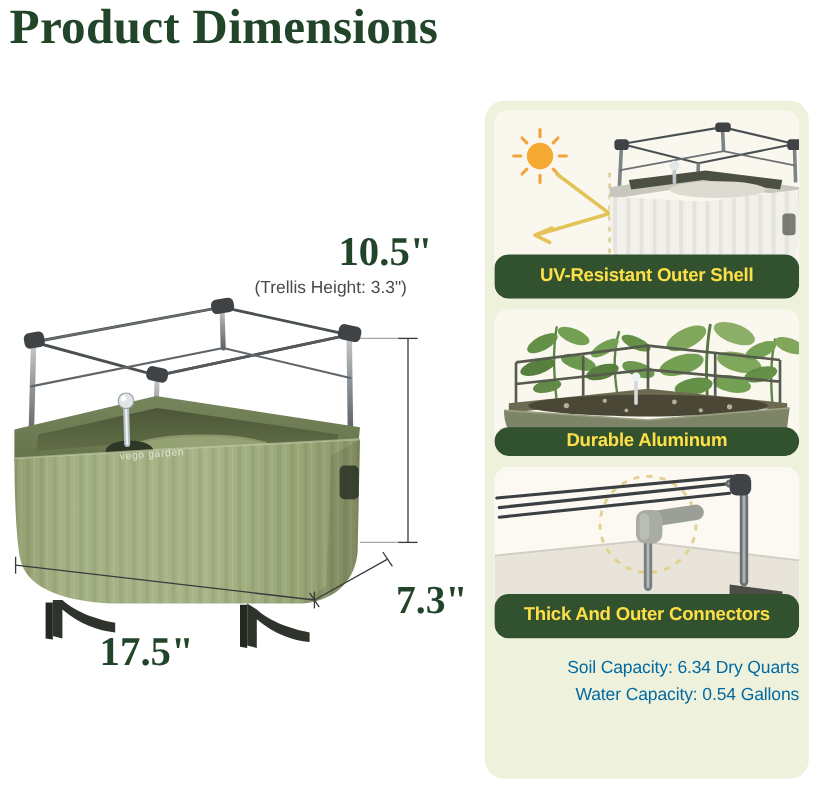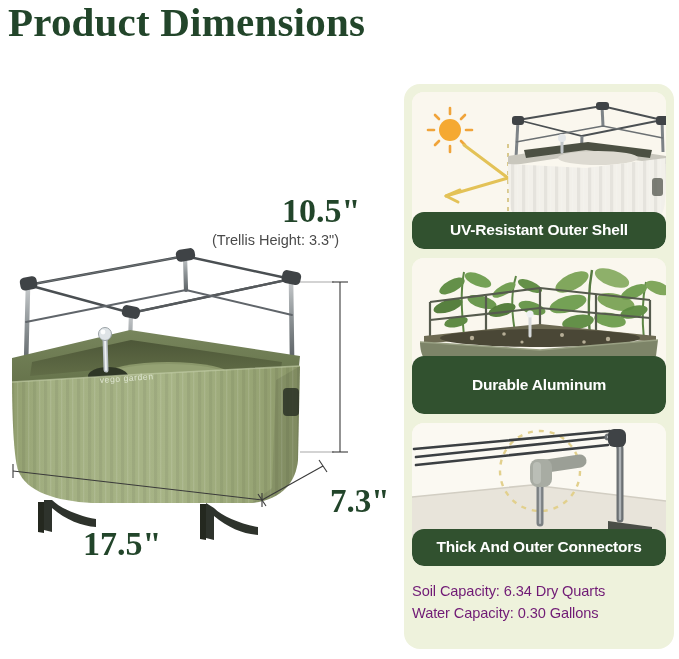--- a/index.html
+++ b/index.html
@@ -52,34 +52,34 @@
     position:relative;
     border-radius:12px;
     overflow:hidden;
     background:#faf7ee;
     margin-bottom:9px;
   }
   .card-img{position:relative;width:100%;overflow:hidden;background:#faf7ee;}
   .card-label{
     position:relative;
     background:#31512f;
-    color:#ffffff;
+    color:#fde047;
     font-size:15.5px;
     font-weight:700;
     text-align:center;
     padding:9px 6px;
     line-height:1.2;
     border-radius:12px;
     margin-top:-12px;
     letter-spacing:-0.2px;
   }
-  .card-label.two-line{padding:20px 6px;}
+  .card-label.two-line{padding:3px 6px;}
   .capacity{
-    text-align:left;
-    color:#701a75;
+    text-align:right;
+    color:#0369a1;
     font-size:14.6px;
     line-height:1.55;
     margin-top:14px;
     letter-spacing:-0.1px;
   }
 </style>
 </head>
 <body>
 
 <div class="page-title">Product Dimensions</div>
@@ -353,15 +353,15 @@
         </g>
 
         <path d="M 196 98 L 240 104 L 240 112 L 196 106 Z" fill="#4a4e47"></path>
       </svg>
     </div>
     <div class="card-label">Thick And Outer Connectors</div>
   </div>
 
   <div class="capacity">
     <div>Soil Capacity: 6.34 Dry Quarts</div>
-    <div>Water Capacity: 0.30 Gallons</div>
+    <div>Water Capacity: 0.54 Gallons</div>
   </div>
 </div>
 
 </body></html>

